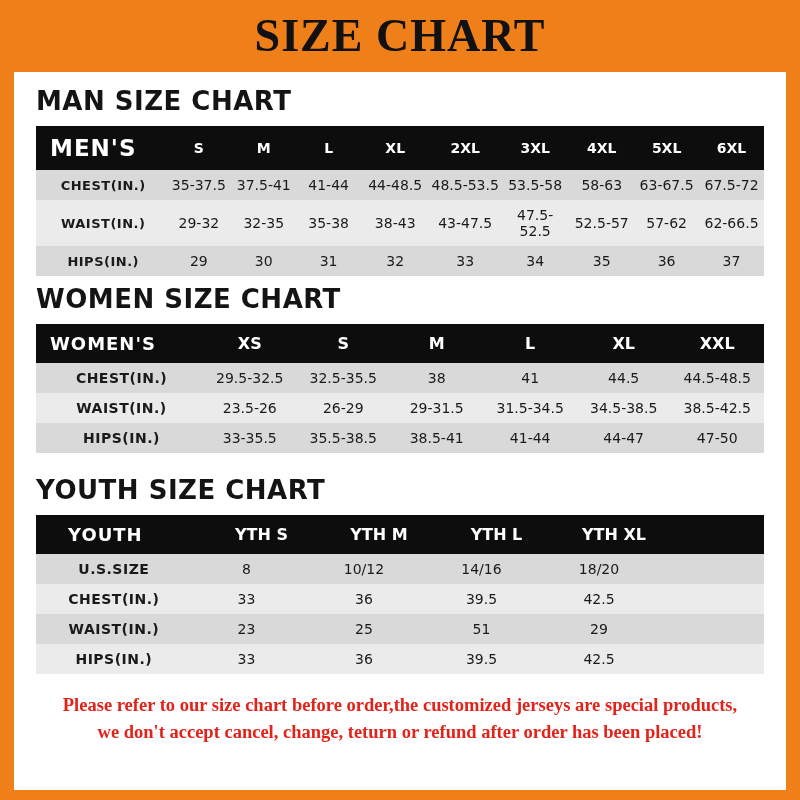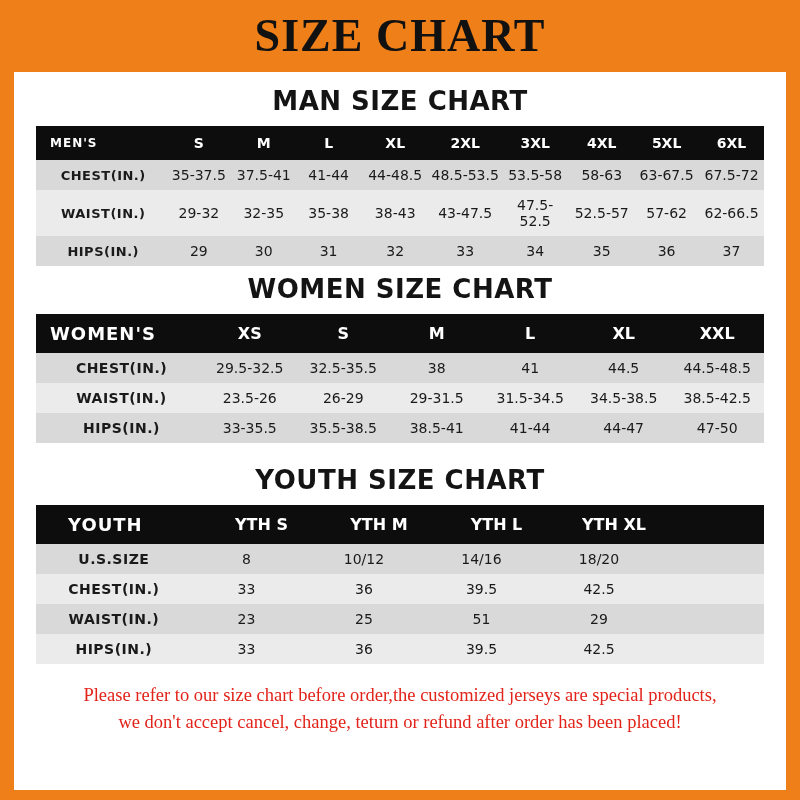--- a/index.html
+++ b/index.html
@@ -34,21 +34,20 @@
     font-weight: bold;
     font-size: 46px;
     letter-spacing: 1px;
     color: #111;
     line-height: 1;
   }
   .section {
     padding: 0 22px;
   }
   .section-title {
-    text-align: center;
     font-family: "DejaVu Sans", sans-serif;
     font-weight: bold;
     font-size: 26px;
     color: #141414;
     letter-spacing: 0.5px;
   }
   .man-title { margin: 14px 0 10px; }
   .women-title { margin: 8px 0 10px; }
   .youth-title { margin: 22px 0 10px; }
 
@@ -83,21 +82,21 @@
   .size-table tbody td.rowlabel {
     font-weight: bold;
     letter-spacing: 0.5px;
     padding-left: 6px;
   }
   .size-table tbody tr.odd { background: #d9d9d9; }
   .size-table tbody tr.even { background: #ebebeb; }
 
   
   #men-table thead th { font-size: 14px; }
-  #men-table thead th.rowlabel { font-size: 12px; }
+  #men-table thead th.rowlabel { font-size: 23px; }
   #men-table tbody td { font-size: 14px; }
   #men-table tbody td.rowlabel { font-size: 13px; }
 
   
   #women-table thead th { font-size: 16px; }
   #women-table thead th.rowlabel { font-size: 18px; }
   #women-table tbody td { font-size: 14px; }
   #women-table tbody td.rowlabel { font-size: 14px; }
 
   
@@ -108,21 +107,21 @@
 
   .note {
     margin-top: 18px;
     padding: 0 18px;
     text-align: center;
     color: #e2231a;
     font-family: "Liberation Serif", serif;
     font-size: 18.5px;
     line-height: 1.45;
   }
-  .note div { white-space: nowrap; }
+  .note div { white-space: nowrap; font-weight: bold; }
   .bottom-bar {
     position: absolute;
     left: -14px;
     right: -14px;
     bottom: 0;
     height: 10px;
     background: #ef7f18;
   }
 </style>
 </head>

